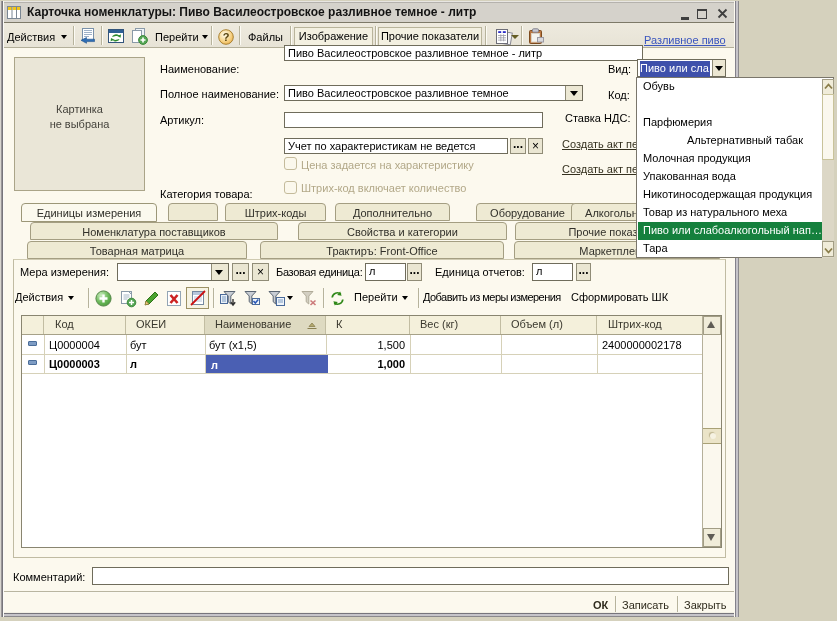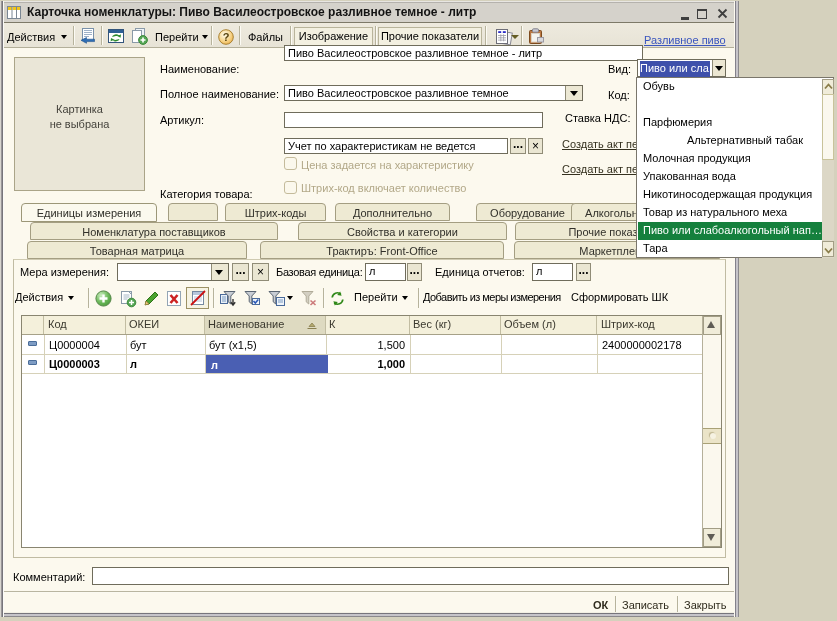--- a/index.html
+++ b/index.html
@@ -6,21 +6,21 @@
 html,body { width:837px; height:621px; overflow:hidden; }
 body { font-family:"Liberation Sans", sans-serif; background:#d5d1bd; position:relative; }
 .ab { position:absolute; }
 .t11 { font-size:11px; line-height:13px; color:#000; white-space:nowrap; }
 .inp { background:#fff; border:1px solid #6f6c5b; font-size:11px; line-height:13px; white-space:nowrap; overflow:hidden; padding:1px 0 0 3px; color:#000; }
 .b3 { background:#eae6d2; border:1px solid #908c77; text-align:center; overflow:hidden; }
 .sep { width:2px; background:linear-gradient(90deg,#b7b39c 0 1px,#fcfbf4 1px 2px); }
 .tab { position:absolute; height:18px; background:#eeead3; border:1px solid #a49e82; border-radius:4px 4px 0 0; text-align:center; font-size:11px; line-height:18px; color:#31302a; overflow:hidden; white-space:nowrap; }
 .gridv { position:absolute; top:0; bottom:0; width:1px; background:#d6d1b8; }
 .cell { position:absolute; font-size:11px; line-height:13px; white-space:nowrap; overflow:hidden; color:#000; }
-.hcell { position:absolute; top:0; height:18px; border-right:1px solid #c2bda2; font-size:11px; line-height:17px; color:#3a382e; padding-left:3px; white-space:nowrap; overflow:hidden; }
+.hcell { position:absolute; top:0; height:18px; border-right:1px solid #c2bda2; font-size:11px; line-height:17px; color:#3a382e; padding-left:10px; white-space:nowrap; overflow:hidden; }
 .lnk { font-size:11px; color:#35311f; text-decoration:underline; white-space:nowrap; overflow:hidden; }
 .pitem { position:absolute; left:1px; width:184px; height:18px; font-size:11px; line-height:17px; color:#000; padding-left:5px; white-space:nowrap; overflow:hidden; }
 .sbtn { position:absolute; background:#f0ecd9; border:1px solid #a29d85; }
 .cb { position:absolute; width:13px; height:13px; background:#fbf8ec; border:1px solid #c4bb9b; border-radius:3px; }
 .cblbl { position:absolute; font-size:11px; color:#b2a888; white-space:nowrap; }
 </style>
 </head>
 <body>
 
 <div class="ab" style="left:0px; top:1px; width:739px; height:616px; background:#fcf9ee;

